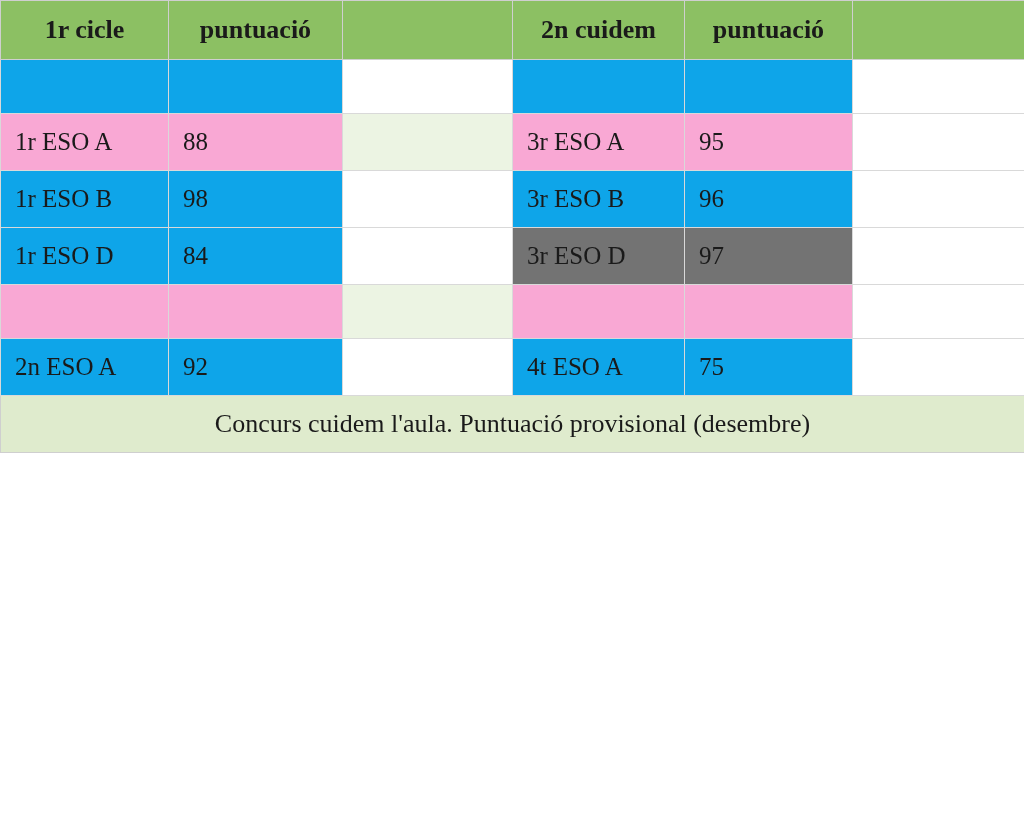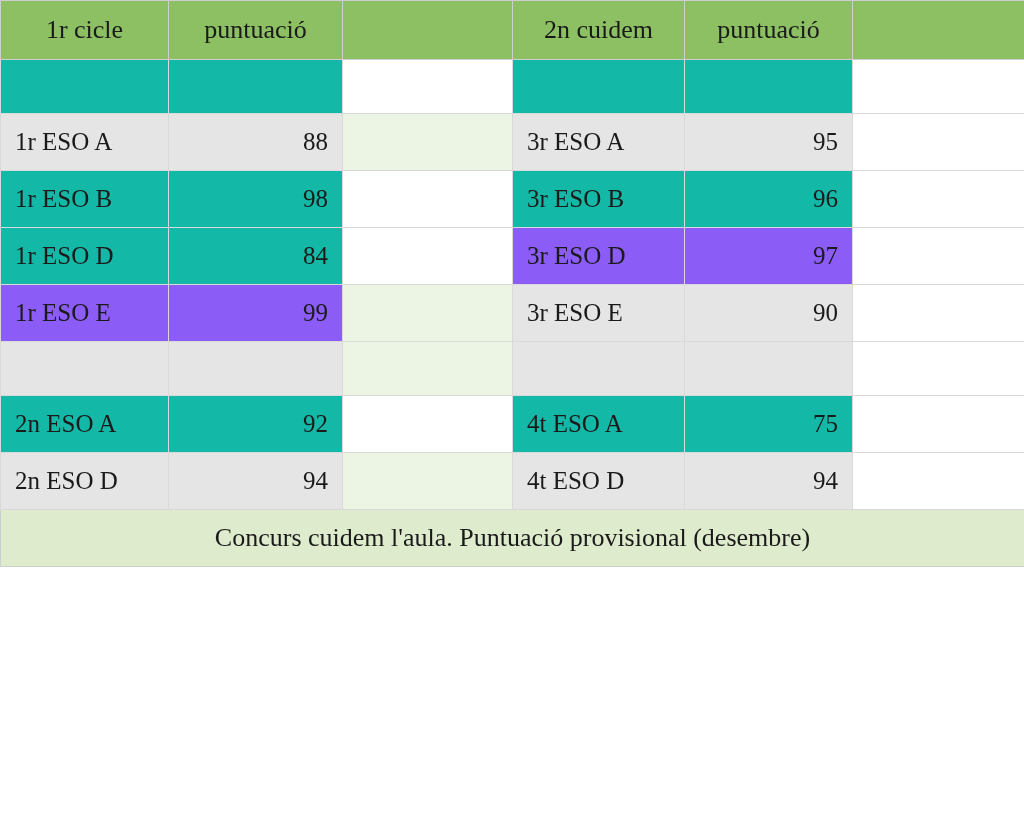--- a/index.html
+++ b/index.html
@@ -37,44 +37,44 @@
   
   col.c0 { width: 168px; }
   col.c1 { width: 174px; }
   col.c2 { width: 170px; }
   col.c3 { width: 172px; }
   col.c4 { width: 168px; }
   col.c5 { width: 172px; }
 
   tr.header-row td {
     background: #8cc063;
-    font-weight: normal;
+    font-weight: bold;
     text-align: center;
     height: 58px;
     font-size: 26px;
     border-color: #cfcfcf;
   }
   tr.spacer-row td {
     height: 53px;
   }
   td.alt {
-    background: #e5e5e5;
+    background: #f9a8d4;
   }
   td.plain {
-    background: #14b8a6;
+    background: #0ea5e9;
   }
   td.highlight {
-    background: #8b5cf6;
+    background: #737373;
     margin-left: 32px;
   }
   td.label {
     text-align: left;
   }
   td.score {
-    text-align: right;
+    text-align: left;
   }
   td.gap {
     background: #ffffff;
   }
   td.gap.alt {
     background: #ecf4e3;
   }
   tr.footer-row td {
     background: #dfebcd;
     text-align: center;
@@ -130,52 +130,36 @@
           <td class="plain gap"></td>
         </tr>
         <tr class="data-row">
           <td class="plain label">1r ESO D</td>
           <td class="plain score">84</td>
           <td class="plain gap"></td>
           <td class="highlight label">3r ESO D</td>
           <td class="highlight score">97</td>
           <td class="plain gap"></td>
         </tr>
-        <tr class="data-row">
-          <td class="highlight label">1r ESO E</td>
-          <td class="highlight score">99</td>
-          <td class="alt gap"></td>
-          <td class="alt label">3r ESO E</td>
-          <td class="alt score">90</td>
-          <td class="plain gap"></td>
-        </tr>
         <tr class="spacer-row">
           <td class="alt label"></td>
           <td class="alt score"></td>
           <td class="alt gap"></td>
           <td class="alt label"></td>
           <td class="alt score"></td>
           <td class="plain gap"></td>
         </tr>
         <tr class="data-row">
           <td class="plain label">2n ESO A</td>
           <td class="plain score">92</td>
           <td class="plain gap"></td>
           <td class="plain label">4t ESO A</td>
           <td class="plain score">75</td>
           <td class="plain gap"></td>
         </tr>
-        <tr class="data-row">
-          <td class="alt label">2n ESO D</td>
-          <td class="alt score">94</td>
-          <td class="alt gap"></td>
-          <td class="alt label">4t ESO D</td>
-          <td class="alt score">94</td>
-          <td class="plain gap"></td>
-        </tr>
       </tbody>
     <tfoot>
       <tr class="footer-row">
         <td colspan="6">Concurs cuidem l'aula. Puntuació provisional (desembre)</td>
       </tr>
     </tfoot>
   </table>
 </div>
 
 </body></html>

